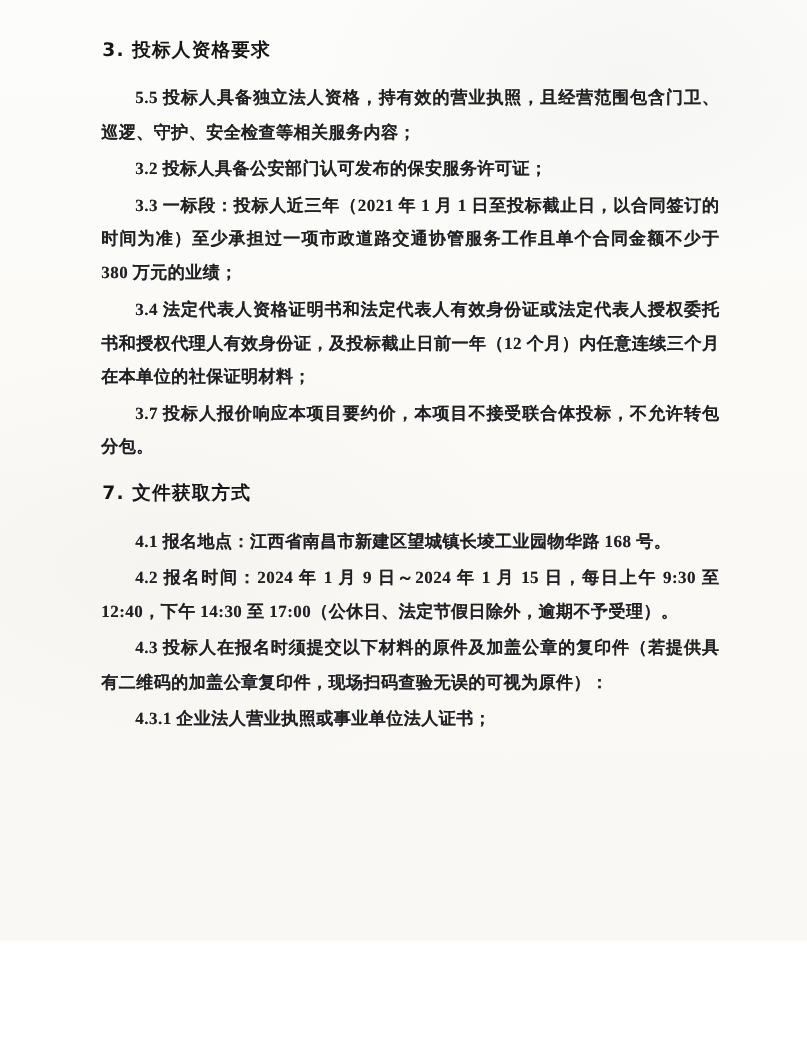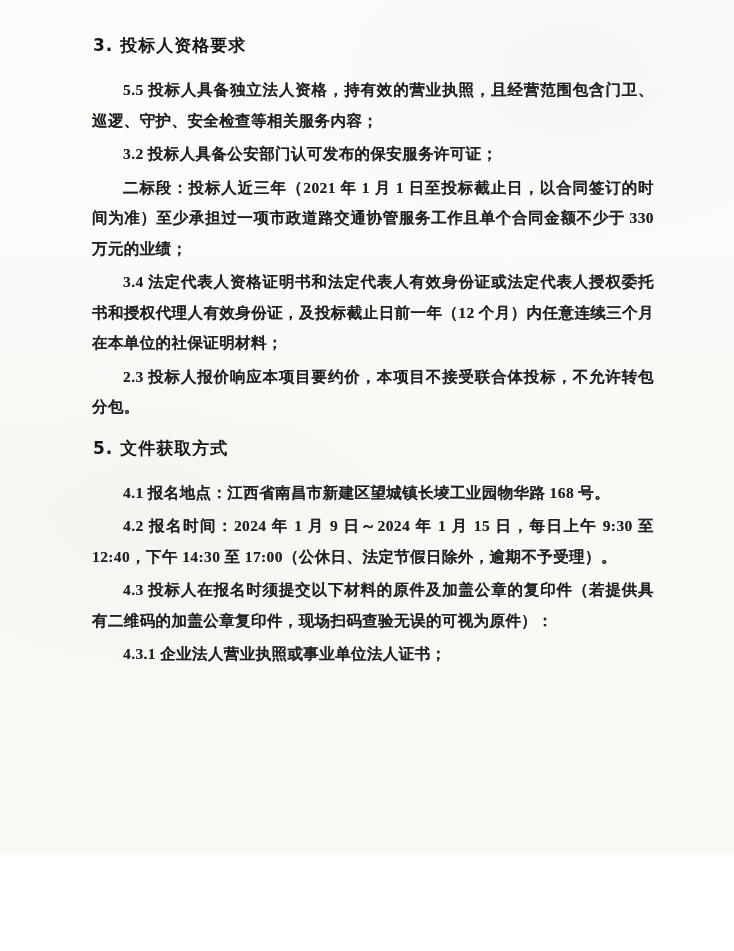--- a/index.html
+++ b/index.html
@@ -51,26 +51,26 @@
 </head>
 <body>
 
 <div class="page">
 
   <h2 class="section-heading">3. 投标人资格要求</h2>
 
   <div class="section-body">
     <p class="para">5.5 投标人具备独立法人资格，持有效的营业执照，且经营范围包含门卫、巡逻、守护、安全检查等相关服务内容；</p>
     <p class="para">3.2 投标人具备公安部门认可发布的保安服务许可证；</p>
-    <p class="para">二标段：投标人近三年（2021 年 1 月 1 日至投标截止日，以合同签订的时间为准）至少承担过一项市政道路交通协管服务工作且单个合同金额不少于 330 万元的业绩；</p>
+    <p class="para">3.3 一标段：投标人近三年（2021 年 1 月 1 日至投标截止日，以合同签订的时间为准）至少承担过一项市政道路交通协管服务工作且单个合同金额不少于 380 万元的业绩；</p>
     <p class="para">3.4 法定代表人资格证明书和法定代表人有效身份证或法定代表人授权委托书和授权代理人有效身份证，及投标截止日前一年（12 个月）内任意连续三个月在本单位的社保证明材料；</p>
-    <p class="para">2.3 投标人报价响应本项目要约价，本项目不接受联合体投标，不允许转包分包。</p>
+    <p class="para">3.7 投标人报价响应本项目要约价，本项目不接受联合体投标，不允许转包分包。</p>
   </div>
 
-  <h2 class="section-heading second">5. 文件获取方式</h2>
+  <h2 class="section-heading second">7. 文件获取方式</h2>
 
   <div class="section-body">
     <p class="para">4.1 报名地点：江西省南昌市新建区望城镇长堎工业园物华路 168 号。</p>
     <p class="para">4.2 报名时间：2024 年 1 月 9 日～2024 年 1 月 15 日，每日上午 9:30 至 12:40，下午 14:30 至 17:00（公休日、法定节假日除外，逾期不予受理）。</p>
     <p class="para">4.3 投标人在报名时须提交以下材料的原件及加盖公章的复印件（若提供具有二维码的加盖公章复印件，现场扫码查验无误的可视为原件）：</p>
     <p class="para">4.3.1 企业法人营业执照或事业单位法人证书；</p>
 
   </div>
 
 </div>

